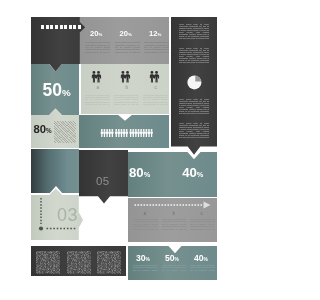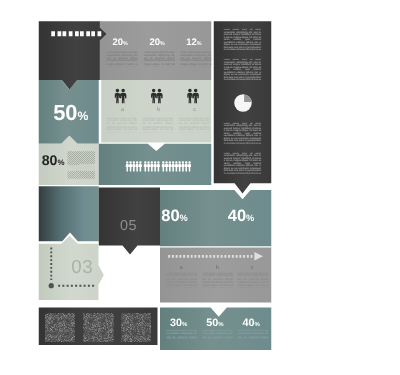--- a/index.html
+++ b/index.html
@@ -152,21 +152,21 @@
     <span>50</span><span class="u">%</span>
   </div>
 
   <div class="pct" style="left:33.4px;top:124.4px;font-size:11.3px;color:#242424">
     <span>80</span><span class="u">%</span>
   </div>
 
 
   <div class="lbl" style="left:96px;top:176px;font-size:11.5px;color:#8e8e8e;letter-spacing:0.4px">05</div>
 
-  <div class="lbl" style="left:57px;top:206px;font-size:15px;color:#a9b3a8;letter-spacing:0.5px">03</div>
+  <div class="lbl" style="left:57px;top:206px;font-size:18px;color:#a9b3a8;letter-spacing:0.5px">03</div>
 
 
   <div class="pct" style="left:129px;top:166.2px;font-size:13.2px;color:#fff">
     <span>80</span><span class="u">%</span>
   </div>
   <div class="pct" style="left:182.2px;top:166.2px;font-size:13.2px;color:#fff">
     <span>40</span><span class="u">%</span>
   </div>
 
   <div class="pct" style="left:136px;top:254px;font-size:8.6px;color:#fff">

